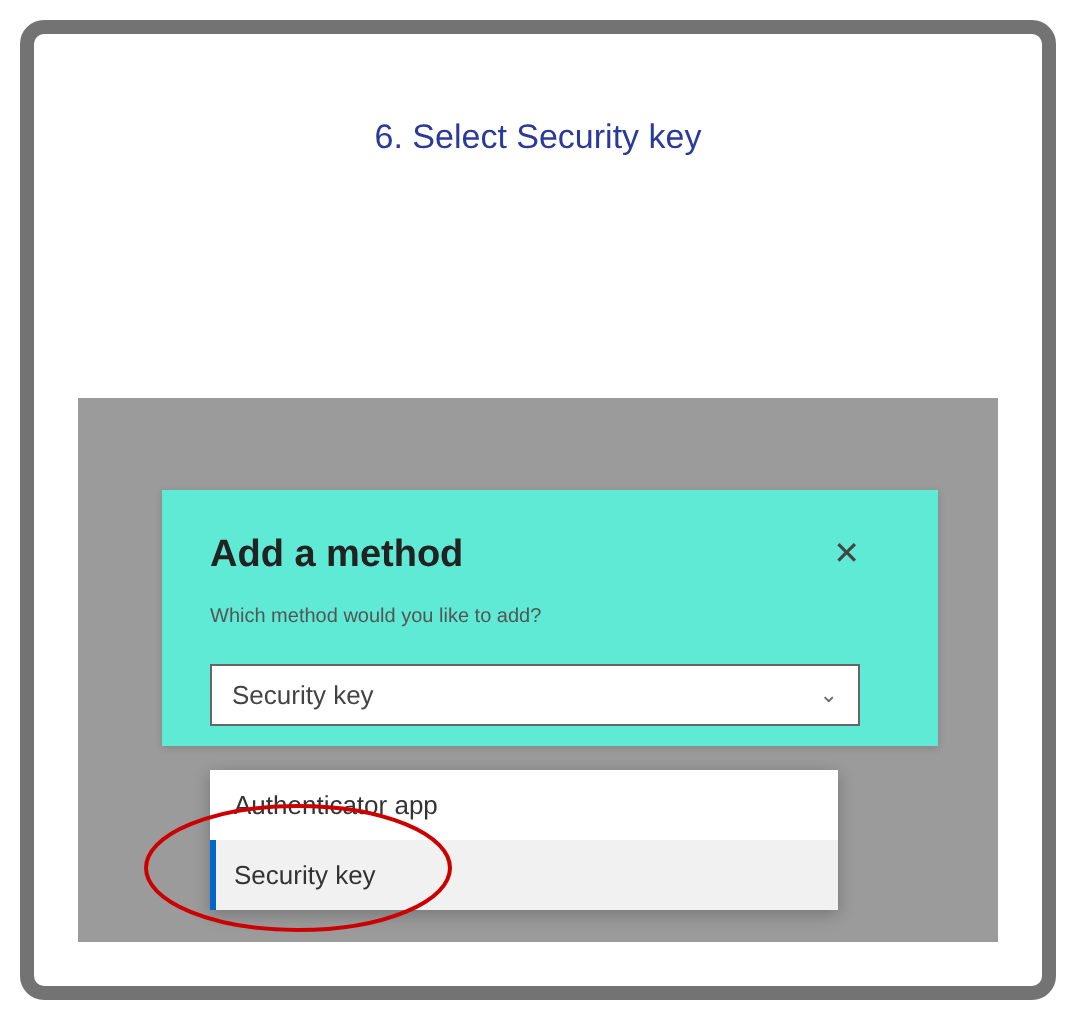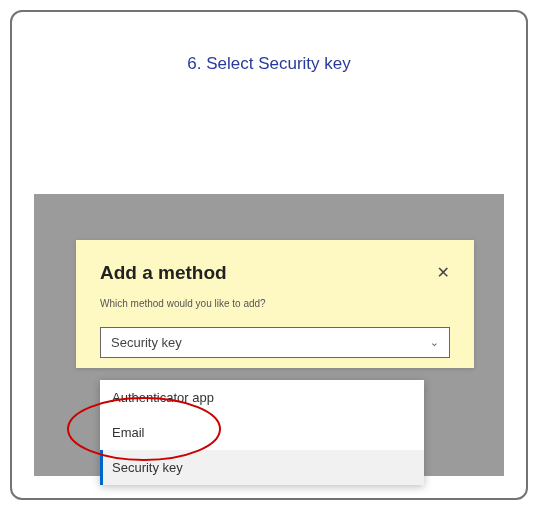--- a/index.html
+++ b/index.html
@@ -6,21 +6,21 @@
     body {
       width: 538px;
       height: 510px;
       font-family: 'Segoe UI', Arial, sans-serif;
       background: #fff;
       padding: 10px;
     }
     .outer {
       width: 100%;
       height: 100%;
-      border: 2px solid #737373;
+      border: 7px solid #737373;
       border-radius: 12px;
       padding: 18px 22px 22px 22px;
       position: relative;
       overflow: hidden;
     }
     .step-title {
       text-align: center;
       color: #2a3a9a;
       font-size: 17px;
       font-weight: 500;
@@ -32,23 +32,23 @@
       right: 22px;
       bottom: 22px;
       top: 182px;
       background: #9b9b9b;
     }
     .dialog {
       position: absolute;
       top: 46px;
       left: 42px;
       right: 30px;
-      background: #fef9c3;
+      background: #5eead4;
       box-shadow: 0 1px 4px rgba(0,0,0,0.15);
-      padding: 22px 24px 10px 24px;
+      padding: 22px 39px 10px 24px;
     }
     .dialog-header {
       display: flex;
       justify-content: space-between;
       align-items: center;
       margin-bottom: 14px;
     }
     .dialog-title {
       font-size: 19px;
       font-weight: 600;
@@ -121,21 +121,20 @@
         <div class="close-icon">✕</div>
       </div>
       <div class="dialog-sub">Which method would you like to add?</div>
       <div class="select-box">
         <span>Security key</span>
         <span class="chevron">⌄</span>
       </div>
 
       <div class="dropdown">
         <div class="dropdown-item">Authenticator app</div>
-        <div class="dropdown-item">Email</div>
         <div class="dropdown-item selected">Security key</div>
       </div>
     </div>
 
     <svg class="annotation-ellipse" style="left:30px; top:200px; width:160px; height:70px;">
       <ellipse cx="80" cy="35" rx="76" ry="31" fill="none" stroke="#cc0000" stroke-width="2"></ellipse>
     </svg>
   </div>
 </div>
 

